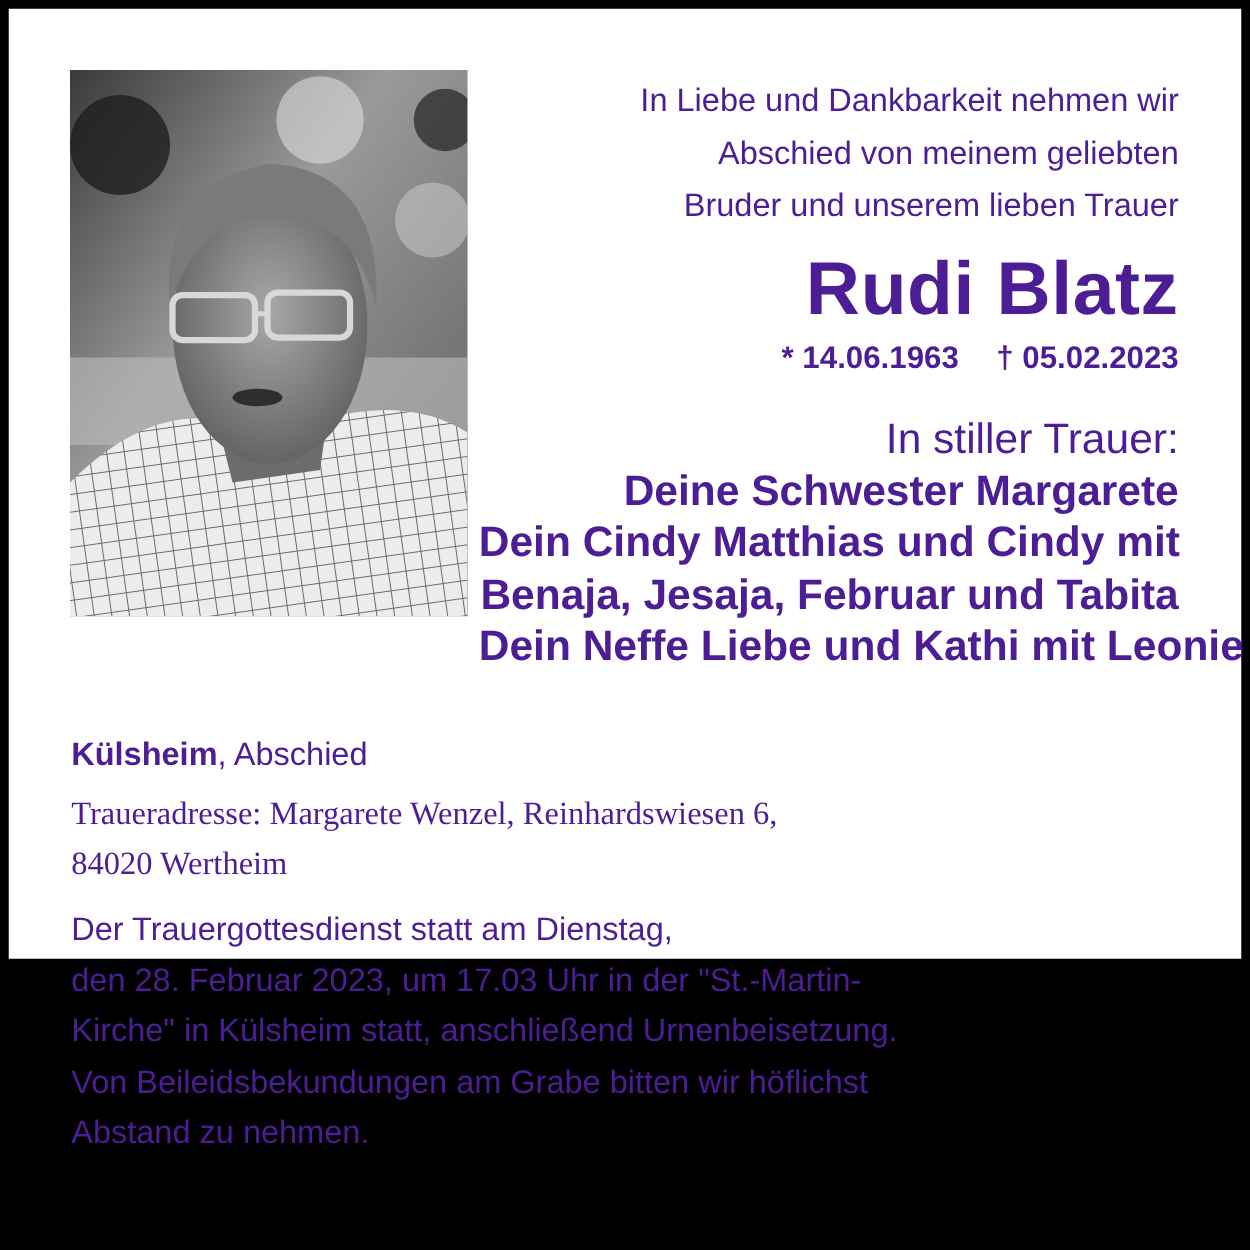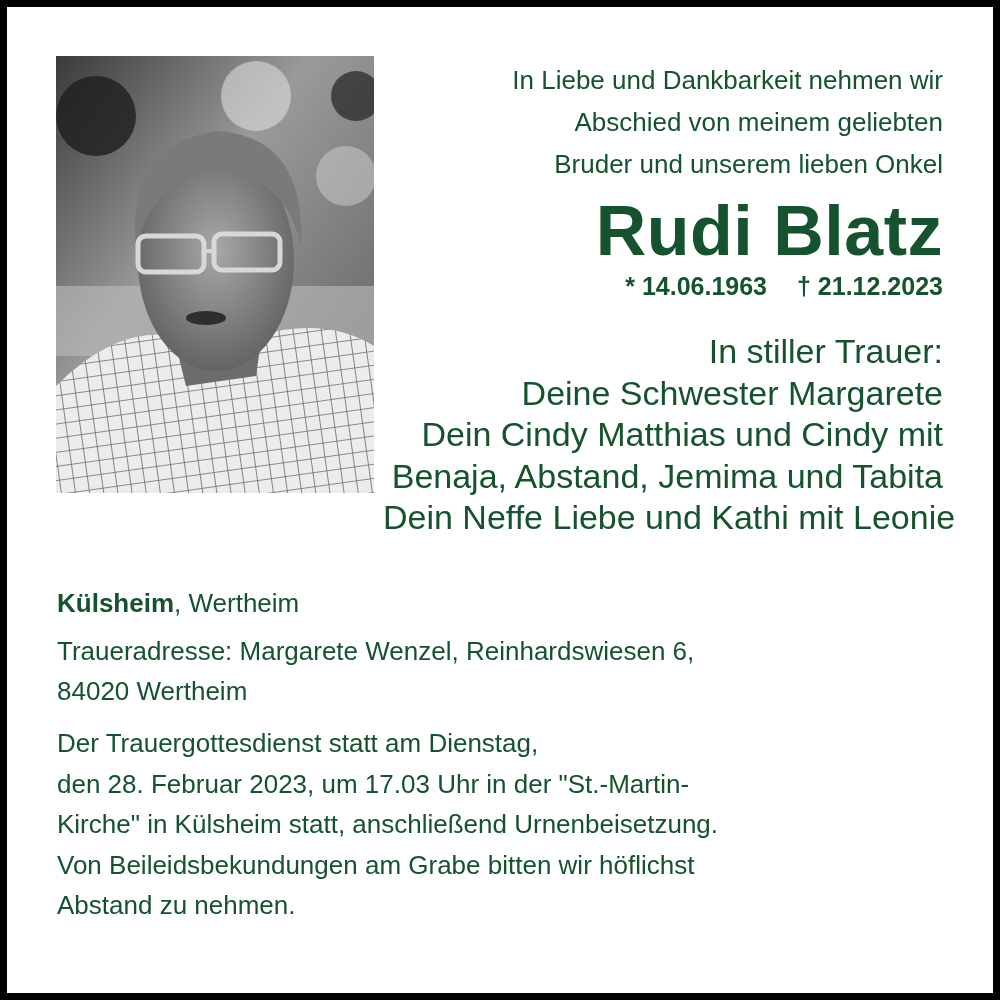--- a/index.html
+++ b/index.html
@@ -1,39 +1,39 @@
 <!DOCTYPE html>
 <html><head>
 <meta charset="utf-8">
 <style>
   html, body { margin: 0; padding: 0; background: #000; }
   body { width: 1000px; height: 1000px; position: relative; overflow: hidden; }
   .card {
-    position: absolute; left: 7px; top: 7px; width: 986px; height: 986px;
-    background: #ffffff; color: #14532d;
+    position: absolute; left: 7px; top: 7px; width: 986px; height: 760px;
+    background: #ffffff; color: #4c1d95;
     font-family: "Liberation Sans", "DejaVu Sans", sans-serif;
   }
   .photo {
     position: absolute; left: 49px; top: 49px; width: 318px; height: 437px;
     background: #8a8a8a; overflow: hidden;
   }
   .photo svg { display: block; width: 100%; height: 100%; }
   .right {
     position: absolute; right: 50px; top: 52px; width: 560px; text-align: right;
   }
   .intro { font-size: 26px; line-height: 42px; }
-  .name { font-size: 70px; font-weight: bold; line-height: 76px; margin-top: 8px; letter-spacing: 0.5px; }
+  .name { font-size: 60px; font-weight: bold; line-height: 76px; margin-top: 8px; letter-spacing: 0.5px; }
   .dates { font-size: 25px; font-weight: bold; line-height: 34px; margin-top: 0; }
   .dates span + span { margin-left: 30px; }
   .mourn { margin-top: 28px; font-size: 34px; line-height: 41.5px; }
-  .mourn .bold { font-weight: normal; }
+  .mourn .bold { font-weight: bold; }
   .lower { position: absolute; left: 50px; top: 576px; width: 900px; font-size: 26px; }
   .place { line-height: 40px; }
   .place b { font-weight: bold; }
-  .addr { margin-top: 8px; line-height: 40px; }
+  .addr { margin-top: 8px; line-height: 40px; font-family: Liberation Serif, serif; }
   .service { margin-top: 12px; line-height: 40.5px; }
   .line { display: block; white-space: nowrap; }
 </style>
 </head>
 <body>
 
 <div class="card">
 
   <div class="photo">
     <svg viewBox="0 0 318 437" preserveAspectRatio="none">
@@ -72,38 +72,38 @@
       <line x1="148" y1="195" x2="158" y2="195" stroke="#d8d8d8" stroke-width="4"></line>
 
       <ellipse cx="150" cy="262" rx="20" ry="7" fill="#2e2e2e"></ellipse>
     </svg>
   </div>
 
   <div class="right">
     <div class="intro">
       <span class="line">In Liebe und Dankbarkeit nehmen wir</span>
       <span class="line">Abschied von meinem geliebten</span>
-      <span class="line">Bruder und unserem lieben Onkel</span>
+      <span class="line">Bruder und unserem lieben Trauer</span>
     </div>
     <div class="name">Rudi Blatz</div>
     <div class="dates">
-      <span>* 14.06.1963</span><span>† 21.12.2023</span>
+      <span>* 14.06.1963</span><span>† 05.02.2023</span>
     </div>
     <div class="mourn">
       <span class="line">In stiller Trauer:</span>
       <span class="line bold">Deine Schwester Margarete</span>
       <span class="line bold">Dein Cindy Matthias und Cindy mit</span>
-      <span class="line bold">Benaja, Abstand, Jemima und Tabita</span>
+      <span class="line bold">Benaja, Jesaja, Februar und Tabita</span>
       <span class="line bold">Dein Neffe Liebe und Kathi mit Leonie</span>
     </div>
   </div>
 
   <div class="lower">
     <div class="place">
-      <b>Külsheim</b><span>, Wertheim</span>
+      <b>Külsheim</b><span>, Abschied</span>
     </div>
     <div class="addr">
       <span class="line">Traueradresse: Margarete Wenzel, Reinhardswiesen 6,</span>
       <span class="line">84020 Wertheim</span>
     </div>
     <div class="service">
       <span class="line">Der Trauergottesdienst statt am Dienstag,</span>
       <span class="line">den 28. Februar 2023, um 17.03 Uhr in der "St.-Martin-</span>
       <span class="line">Kirche" in Külsheim statt, anschließend Urnenbeisetzung.</span>
       <span class="line">Von Beileidsbekundungen am Grabe bitten wir höflichst</span>

